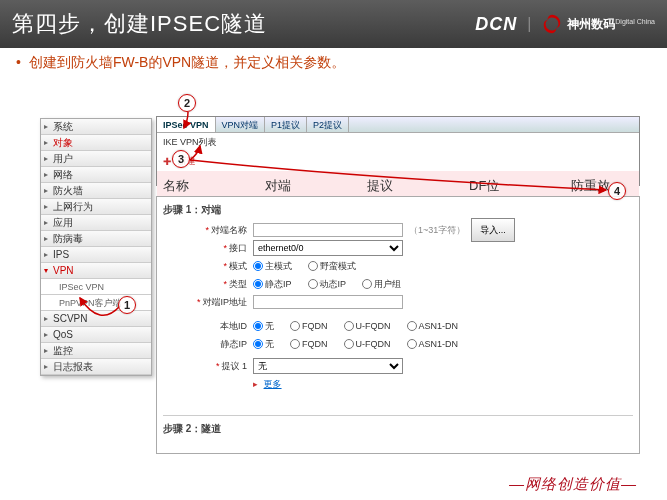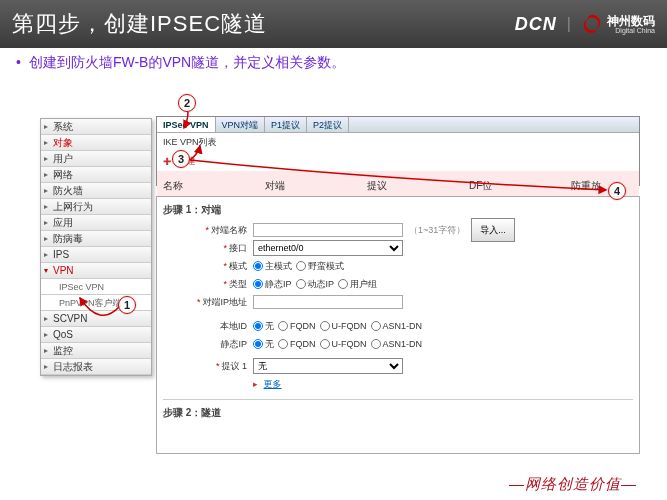--- a/index.html
+++ b/index.html
@@ -4,55 +4,55 @@
 <style>
   * { box-sizing: border-box; margin: 0; padding: 0; }
   body { width: 667px; height: 500px; font-family: "Microsoft YaHei", sans-serif; background: #fff; position: relative; overflow: hidden; }
   .header { height: 48px; background: linear-gradient(#5d5d5d,#3a3a3a); display: flex; align-items: center; padding: 0 12px; color: #fff; }
   .header .title { font-size: 22px; font-weight: 300; letter-spacing: 1px; }
   .header .brand { margin-left: auto; display:flex; align-items:center; gap:10px;text-align:right; }
   .brand-dcn { font-size: 18px; font-weight: 800; letter-spacing: 1px; font-style: italic; }
   .brand-sep { color:#888; }
   .brand-dc { display:flex; align-items:center; gap:4px; font-size: 10px; }
   .brand-dc svg { width:22px; height:22px; }
-  .brand-dc-text { display:flex; flex-direction:column; line-height:1; }
+  .brand-dc-text { display:flex; flex-direction:row; line-height:1; }
   .brand-dc-cn { font-size:12px; font-weight:700;}
   .brand-dc-en { font-size:7px; opacity:.8;}
-  .subhead { padding: 6px 16px 2px; font-size: 14px; color:#6d28d9; }
+  .subhead { padding: 6px 16px 2px; font-size: 14px; color:#c2410c; }
   .subhead .bullet { margin-right:8px;}
   .workspace { position:absolute; left:40px; top:98px; width:600px; height:356px; font-size:10px; color:#333; }
   .sidebar { position:absolute; left:0; top:20px; width:112px; border:1px solid #aaa; background:#f5f5f5; box-shadow:2px 2px 4px rgba(0,0,0,.25); }
   .sidebar .item { height:16px; line-height:16px; padding:0 4px 0 12px; border-bottom:1px solid #ccc; background:linear-gradient(#fafafa,#e6e6e6); position:relative; cursor:pointer; }
   .sidebar .item.active { color:#c00; }
   .sidebar .item.sub { padding-left:18px; background:#fff; font-size:9px; color:#666; }
   .sidebar .item::before { content:"▸"; position:absolute; left:3px; top:0; font-size:8px; color:#666;}
   .sidebar .item.sub::before { content:""; }
   .sidebar .item.expanded::before { content:"▾"; color:#c00;}
   .panel-top { position:absolute; left:116px; top:18px; right:0; height:70px; border:1px solid #888; background:#fff; }
   .tabs { height:16px; display:flex; background:linear-gradient(#eef,#cdd); border-bottom:1px solid #aaa; font-size:9px;}
   .tabs .tab { padding:0 6px; line-height:16px; border-right:1px solid #aaa; cursor:pointer; color:#036; }
   .tabs .tab.active { background:#fff; font-weight:700; color:#034; }
   .ike-row { padding:3px 6px; font-size:9px; display:flex; align-items:center; gap:6px;}
   .ike-row .ico { color:#c33; font-size:10px;}
-  .thead { display:flex; font-size:10px; background:#fde8ea; height:30px; align-items:center; padding:0 6px; gap:40px;}
+  .thead { display:flex; font-size:13px; background:#fde8ea; height:30px; align-items:center; padding:0 6px; gap:40px;}
   .thead span { flex:1; }
   .tbody { text-align:center; font-size:9px; color:#888; padding:6px;}
   .panel-main { position:absolute; left:116px; top:98px; right:0; bottom:0; border:1px solid #aaa; background:#fff; padding:4px 6px 24px; overflow:hidden;}
   .step-title { font-size:10px; color:#444; margin:2px 0 4px; font-weight:700;}
   .form-row { display:flex; align-items:center; height:18px; font-size:9px; gap:6px; }
   .form-row .lbl { width:84px; text-align:right; }
   .form-row .star { color:#c00; margin-right:2px;}
   .form-row input[type=text] { height:14px; border:1px solid #aaa; font-size:9px; padding:0 2px; }
   .form-row select { height:16px; border:1px solid #888; font-size:9px; width:150px; background:#fff;}
   .hint { color:#888; font-size:9px;text-align:center; }
   .btn { height:24px; font-size:9px; padding:0 8px; border:1px solid #888; background:linear-gradient(#fff,#ddd); cursor:pointer;}
-  .radios { display:flex; gap:4px; align-items:center; font-size:9px;}
+  .radios { display:flex; gap:16px; align-items:center; font-size:9px;}
   .radios label { display:flex; align-items:center; gap:2px;}
   .link { color:#06c; text-decoration:underline; cursor:pointer; font-size:9px;}
-  .step2 { margin-top:6px; border-top:1px solid #ccc; padding-top:4px;}
+  .step2 { margin-top:22px; border-top:1px solid #ccc; padding-top:4px;}
   .callout { position:absolute; width:18px; height:18px; border:1.5px solid #c00; border-radius:50%; background:rgba(255,255,255,.85); color:#222; font-size:11px; font-weight:700; display:flex; align-items:center; justify-content:center; z-index:10; box-shadow:0 0 2px rgba(0,0,0,.3);}
   .footer { position:absolute; right:30px; bottom:6px; font-style:italic; color:#b01020; font-size:15px; letter-spacing:1px; }
   .footer .dash{ color:#b01020; }
   svg.arrows { position:absolute; inset:0; width:100%; height:100%; pointer-events:none; z-index:9;}
   input[type=radio]{ margin:0; width:10px; height:10px;}
 </style>
 </head>
 <body>
 
 <div class="header">

